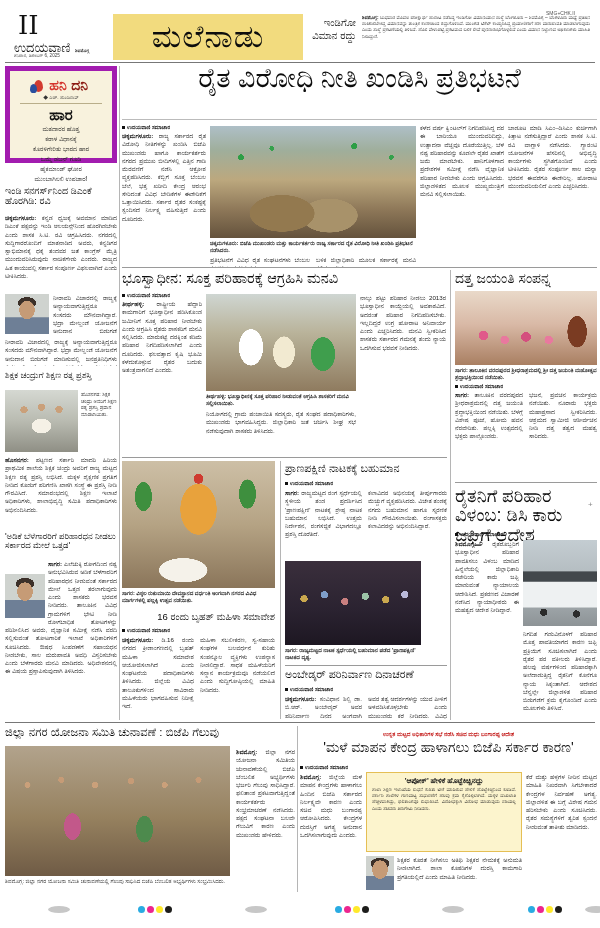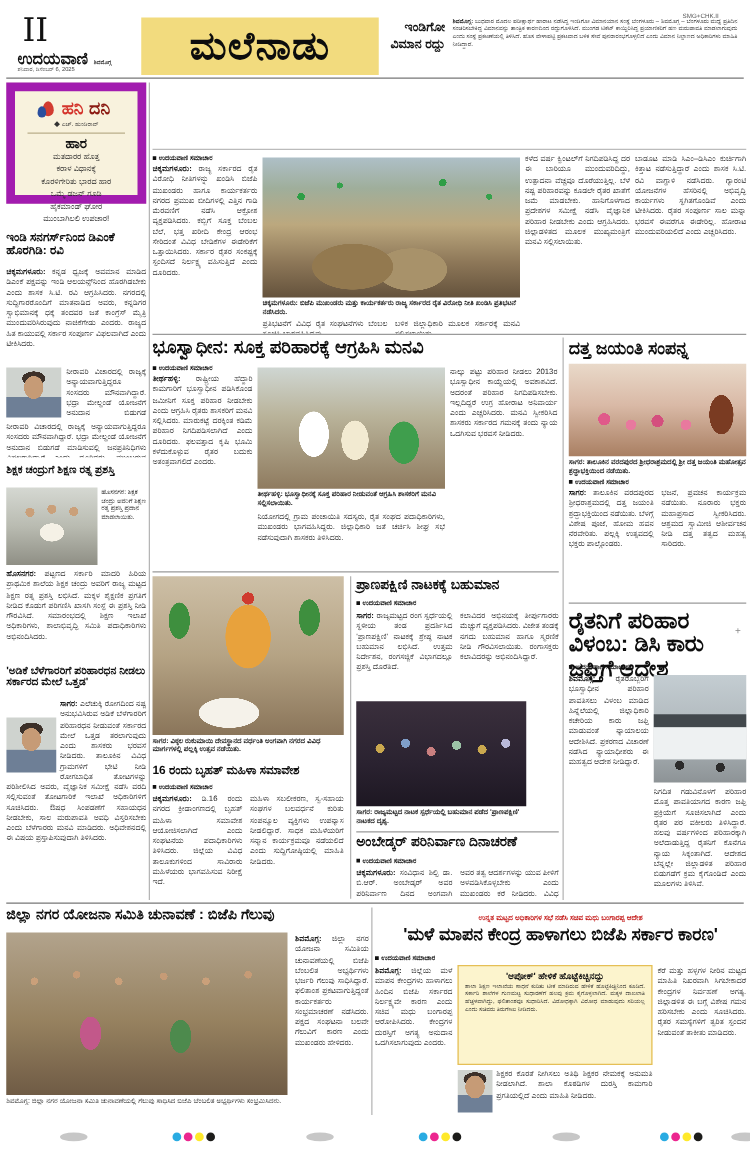--- a/index.html
+++ b/index.html
@@ -2,21 +2,21 @@
 <html><head>
 <meta charset="utf-8">
 <style>
   html,body{margin:0;padding:0;background:#ffffff;}
   #page{position:relative;width:600px;height:928px;background:#fff;overflow:hidden;
         font-family:"Liberation Sans",sans-serif;color:#1a1a1a;}
   .abs{position:absolute;}
   .hrule{position:absolute;height:1px;background:#9a9a9a;}
   .vrule{position:absolute;width:1px;background:#b5b5b5;}
   .serif{font-family:"DejaVu Serif","Liberation Serif",serif;}
-  .hl{font-weight:bold;color:#0d0d0d;line-height:1.08;}
+  .hl{font-weight:normal;color:#0d0d0d;line-height:1.08;}
   .body-text{font-size:6.2px;line-height:1.33;text-align:justify;color:#1c1c1c;overflow:hidden;}
   .tiny{font-size:4.8px;line-height:1.3;text-align:justify;color:#222;overflow:hidden;}
   .caption{font-size:5.6px;line-height:1.25;font-weight:bold;color:#222;overflow:hidden;}
   .dateline{font-weight:bold;}
   .byline{font-size:5.4px;font-weight:bold;color:#111;white-space:nowrap;overflow:hidden;}
   .sq{display:inline-block;width:3px;height:3px;background:#111;margin-right:2px;vertical-align:middle;}
   .photo{position:absolute;overflow:hidden;}
   .ph-protest{background:
     radial-gradient(circle 5px at 15% 28%, #2e9e46 60%, transparent 61%),
     radial-gradient(circle 4px at 30% 20%, #35a14c 60%, transparent 61%),
@@ -87,47 +87,47 @@
   .drop-icon:before{content:"";position:absolute;left:-4px;top:4px;width:7px;height:9px;background:#2a4f9e;
      border-radius:50% 50% 50% 50%/60% 60% 40% 40%;}
 </style>
 </head>
 <body>
 
 <div id="page">
 
   <div class="abs serif" style="left:18px;top:10px;font-size:26px;color:#111;">II</div>
   <div class="abs" style="left:14px;top:38px;">
-    <span style="font-size:13px;font-weight:bold;color:#111;">ಉದಯವಾಣಿ</span>
+    <span style="font-size:13px;font-weight:normal;color:#111;">ಉದಯವಾಣಿ</span>
     <span style="font-size:4.6px;color:#333;font-weight:bold;">ಶಿವಮೊಗ್ಗ</span>
   </div>
   <div class="abs" style="left:14px;top:53px;font-size:4.6px;color:#444;">ಶನಿವಾರ, ಡಿಸೆಂಬರ್ 6, 2025</div>
 
   <div class="abs" style="left:113px;top:14px;width:190px;height:46px;background:#f2db7e;display:flex;align-items:center;justify-content:center;">
     <span class="hl" style="font-size:31px;letter-spacing:1px;">ಮಲೆನಾಡು</span>
   </div>
 
   <div class="abs hl" style="left:306px;top:17px;width:50px;font-size:10px;text-align:right;line-height:1.25;">ಇಂಡಿಗೋ ವಿಮಾನ ರದ್ದು</div>
   <div class="abs tiny" style="left:362px;top:15px;width:228px;height:46px;">
     <span class="dateline">ಶಿವಮೊಗ್ಗ:</span>
     <span>ಬುಧವಾರ ಮೊದಲ ಪರೀಕ್ಷಾರ್ಥ ಹಾರಾಟ ನಡೆಸಿದ್ದ ಇಂಡಿಗೋ ವಿಮಾನಯಾನ ಸಂಸ್ಥೆ ಬೆಂಗಳೂರು – ಶಿವಮೊಗ್ಗ – ಬೆಂಗಳೂರು ಮಧ್ಯೆ ಪ್ರತಿದಿನ ಸಂಚರಿಸಬೇಕಿದ್ದ ವಿಮಾನವನ್ನು ತಾಂತ್ರಿಕ ಕಾರಣದಿಂದ ರದ್ದುಗೊಳಿಸಿದೆ. ಮುಂಗಡ ಟಿಕೆಟ್ ಕಾಯ್ದಿರಿಸಿದ್ದ ಪ್ರಯಾಣಿಕರಿಗೆ ಹಣ ಮರುಪಾವತಿ ಮಾಡಲಾಗುವುದು ಎಂದು ಸಂಸ್ಥೆ ಪ್ರಕಟಣೆಯಲ್ಲಿ ತಿಳಿಸಿದೆ. ಹೊಸ ವೇಳಾಪಟ್ಟಿ ಪ್ರಕಟವಾದ ಬಳಿಕ ಸೇವೆ ಪುನರಾರಂಭಗೊಳ್ಳಲಿದೆ ಎಂದು ವಿಮಾನ ನಿಲ್ದಾಣದ ಅಧಿಕಾರಿಗಳು ಮಾಹಿತಿ ನೀಡಿದ್ದಾರೆ.</span>
   </div>
   <div class="abs" style="left:546px;top:10px;font-size:5px;color:#555;">SMG+CHK.II</div>
 
   <div class="hrule" style="left:5px;top:62px;width:590px;background:#777;"></div>
 
-  <div class="abs" style="left:5px;top:66px;width:112px;height:97px;background:#f8f2dd;border:7px solid #a21caf;box-sizing:border-box;text-align:center;">
+  <div class="abs" style="left:5px;top:66px;width:112px;height:97px;background:#f8f2dd;border:5px solid #a21caf;box-sizing:border-box;text-align:center;">
     <div style="margin-top:5px;">
       <span class="drop-icon"></span>
       <span style="font-size:14px;font-weight:bold;color:#d4342c;">ಹನಿ</span>
       <span style="font-size:14px;font-weight:bold;color:#8b1a12;">ದನಿ</span>
     </div>
     <div style="font-size:4.8px;color:#333;margin-top:1px;">◆ <span>ಎಚ್. ಹುಂಡಿರಾವ್</span></div>
     <div style="border-top:1px solid #b9ae8a;margin:3px 10px 2px;"></div>
-    <div style="font-size:11px;font-weight:bold;color:#111;">ಹಾರ</div>
+    <div style="font-size:15px;font-weight:bold;color:#111;">ಹಾರ</div>
     <div class="poem-line">ಮತದಾರರ ಹೊತ್ತ</div>
     <div class="poem-line">ಕರಾಳ ವಿಧಾನಕ್ಕೆ</div>
     <div class="poem-line">ಕೊರಳಿಗೇರಿತು ಭಾರದ ಹಾರ</div>
     <div class="poem-line">ಒಮ್ಮೆ ಡಜನ್ ಗೂಡಿ</div>
     <div class="poem-line">ಹೈಕಮಾಂಡ್ ಘೋರ</div>
     <div class="poem-line">ಮುಂಬಾಗಿಲಲಿ ಉಪಚಾರ!</div>
   </div>
 
   <div class="abs hl" style="left:5px;top:186px;width:112px;font-size:9.5px;">ಇಂಡಿ ಸನಗರ್ಸ್‌ನಿಂದ ಡಿಎಂಕೆ ಹೊರಗಿಡಿ: ರವಿ</div>
   <div class="abs body-text" style="left:5px;top:214px;width:112px;height:78px;">
@@ -145,20 +145,21 @@
   </div>
 
   <div class="abs hl" style="left:5px;top:532px;width:112px;font-size:8.5px;">'ಅಡಿಕೆ ಬೆಳೆಗಾರರಿಗೆ ಪರಿಹಾರಧನ ನೀಡಲು ಸರ್ಕಾರದ ಮೇಲೆ ಒತ್ತಡ'</div>
   <div class="abs body-text" style="left:5px;top:560px;width:112px;height:158px;">
     <div class="photo ph-portrait" style="position:static;float:left;width:40px;height:44px;margin:14px 3px 2px 0;"></div>
     <span class="dateline">ಸಾಗರ:</span> <span>ಎಲೆಚುಕ್ಕಿ ರೋಗದಿಂದ ನಷ್ಟ ಅನುಭವಿಸಿರುವ ಅಡಿಕೆ ಬೆಳೆಗಾರರಿಗೆ ಪರಿಹಾರಧನ ನೀಡುವಂತೆ ಸರ್ಕಾರದ ಮೇಲೆ ಒತ್ತಡ ತರಲಾಗುವುದು ಎಂದು ಶಾಸಕರು ಭರವಸೆ ನೀಡಿದರು. ತಾಲೂಕಿನ ವಿವಿಧ ಗ್ರಾಮಗಳಿಗೆ ಭೇಟಿ ನೀಡಿ ರೋಗಬಾಧಿತ ತೋಟಗಳನ್ನು ಪರಿಶೀಲಿಸಿದ ಅವರು, ವೈಜ್ಞಾನಿಕ ಸಮೀಕ್ಷೆ ನಡೆಸಿ ವರದಿ ಸಲ್ಲಿಸುವಂತೆ ತೋಟಗಾರಿಕೆ ಇಲಾಖೆ ಅಧಿಕಾರಿಗಳಿಗೆ ಸೂಚಿಸಿದರು. ಔಷಧ ಸಿಂಪಡಣೆಗೆ ಸಹಾಯಧನ ನೀಡಬೇಕು, ಸಾಲ ಮರುಪಾವತಿ ಅವಧಿ ವಿಸ್ತರಿಸಬೇಕು ಎಂದು ಬೆಳೆಗಾರರು ಮನವಿ ಮಾಡಿದರು. ಅಧಿವೇಶನದಲ್ಲಿ ಈ ವಿಷಯ ಪ್ರಸ್ತಾಪಿಸುವುದಾಗಿ ತಿಳಿಸಿದರು.</span>
   </div>
 
   <div class="vrule" style="left:119px;top:66px;height:654px;"></div>
 
+  <div class="abs hl" style="left:122px;top:64px;width:475px;font-size:27px;text-align:center;">ರೈತ ವಿರೋಧಿ ನೀತಿ ಖಂಡಿಸಿ ಪ್ರತಿಭಟನೆ</div>
   <div class="hrule" style="left:122px;top:119px;width:475px;background:#bbb;"></div>
 
   <div class="abs byline" style="left:122px;top:124px;"><span class="sq"></span><span>ಉದಯವಾಣಿ ಸಮಾಚಾರ</span></div>
   <div class="abs body-text" style="left:122px;top:132px;width:84px;height:134px;">
     <span class="dateline">ಚಿಕ್ಕಮಗಳೂರು:</span> <span>ರಾಜ್ಯ ಸರ್ಕಾರದ ರೈತ ವಿರೋಧಿ ನೀತಿಗಳನ್ನು ಖಂಡಿಸಿ ಬಿಜೆಪಿ ಮುಖಂಡರು ಹಾಗೂ ಕಾರ್ಯಕರ್ತರು ನಗರದ ಪ್ರಮುಖ ಬೀದಿಗಳಲ್ಲಿ ಎತ್ತಿನ ಗಾಡಿ ಮೆರವಣಿಗೆ ನಡೆಸಿ ಆಕ್ರೋಶ ವ್ಯಕ್ತಪಡಿಸಿದರು. ಕಬ್ಬಿಗೆ ಸೂಕ್ತ ಬೆಂಬಲ ಬೆಲೆ, ಭತ್ತ ಖರೀದಿ ಕೇಂದ್ರ ಆರಂಭ ಸೇರಿದಂತೆ ವಿವಿಧ ಬೇಡಿಕೆಗಳ ಈಡೇರಿಕೆಗೆ ಒತ್ತಾಯಿಸಿದರು. ಸರ್ಕಾರ ರೈತರ ಸಂಕಷ್ಟಕ್ಕೆ ಸ್ಪಂದಿಸದೆ ನಿರ್ಲಕ್ಷ್ಯ ವಹಿಸುತ್ತಿದೆ ಎಂದು ದೂರಿದರು.</span>
   </div>
   <div class="photo ph-protest" style="left:210px;top:126px;width:206px;height:112px;"></div>
   <div class="abs caption" style="left:210px;top:240px;width:206px;height:15px;">ಚಿಕ್ಕಮಗಳೂರು: ಬಿಜೆಪಿ ಮುಖಂಡರು ಮತ್ತು ಕಾರ್ಯಕರ್ತರು ರಾಜ್ಯ ಸರ್ಕಾರದ ರೈತ ವಿರೋಧಿ ನೀತಿ ಖಂಡಿಸಿ ಪ್ರತಿಭಟನೆ ನಡೆಸಿದರು.</div>
   <div class="abs body-text" style="left:210px;top:256px;width:100px;height:11px;">ಪ್ರತಿಭಟನೆಗೆ ವಿವಿಧ ರೈತ ಸಂಘಟನೆಗಳು ಬೆಂಬಲ ಸೂಚಿಸಿ ಭಾಗವಹಿಸಿದ್ದವು.</div>
   <div class="abs body-text" style="left:316px;top:256px;width:100px;height:11px;">ಬಳಿಕ ಜಿಲ್ಲಾಧಿಕಾರಿ ಮೂಲಕ ಸರ್ಕಾರಕ್ಕೆ ಮನವಿ ಸಲ್ಲಿಸಲಾಯಿತು.</div>
@@ -195,21 +196,21 @@
   <div class="abs body-text" style="left:455px;top:540px;width:64px;height:178px;">
     <span class="dateline">ಶಿವಮೊಗ್ಗ:</span> <span>ರೈತರೊಬ್ಬರಿಗೆ ಭೂಸ್ವಾಧೀನ ಪರಿಹಾರ ಪಾವತಿಸಲು ವಿಳಂಬ ಮಾಡಿದ ಹಿನ್ನೆಲೆಯಲ್ಲಿ ಜಿಲ್ಲಾಧಿಕಾರಿ ಕಚೇರಿಯ ಕಾರು ಜಫ್ತಿ ಮಾಡುವಂತೆ ನ್ಯಾಯಾಲಯ ಆದೇಶಿಸಿದೆ. ಪ್ರಕರಣದ ವಿಚಾರಣೆ ನಡೆಸಿದ ನ್ಯಾಯಾಧೀಶರು ಈ ಮಹತ್ವದ ಆದೇಶ ನೀಡಿದ್ದಾರೆ.</span>
   </div>
   <div class="photo ph-car" style="left:523px;top:540px;width:74px;height:86px;"></div>
   <div class="abs body-text" style="left:523px;top:630px;width:74px;height:88px;">ನಿಗದಿತ ಗಡುವಿನೊಳಗೆ ಪರಿಹಾರ ಮೊತ್ತ ಪಾವತಿಯಾಗದ ಕಾರಣ ಜಫ್ತಿ ಪ್ರಕ್ರಿಯೆಗೆ ಸೂಚಿಸಲಾಗಿದೆ ಎಂದು ರೈತರ ಪರ ವಕೀಲರು ತಿಳಿಸಿದ್ದಾರೆ. ಹಲವು ವರ್ಷಗಳಿಂದ ಪರಿಹಾರಕ್ಕಾಗಿ ಅಲೆದಾಡುತ್ತಿದ್ದ ರೈತನಿಗೆ ಕೊನೆಗೂ ನ್ಯಾಯ ಸಿಕ್ಕಂತಾಗಿದೆ. ಆದೇಶದ ಬೆನ್ನಲ್ಲೇ ಜಿಲ್ಲಾಡಳಿತ ಪರಿಹಾರ ಬಿಡುಗಡೆಗೆ ಕ್ರಮ ಕೈಗೊಂಡಿದೆ ಎಂದು ಮೂಲಗಳು ತಿಳಿಸಿವೆ.</div>
 
   <div class="hrule" style="left:122px;top:457px;width:325px;"></div>
 
   <div class="photo ph-procession" style="left:122px;top:461px;width:153px;height:127px;"></div>
   <div class="abs caption" style="left:122px;top:590px;width:153px;height:15px;">ಸಾಗರ: ವಿಠ್ಠಲ ರುಕುಮಾಯಿ ದೇವಸ್ಥಾನದ ವರ್ಧಂತಿ ಅಂಗವಾಗಿ ನಗರದ ವಿವಿಧ ಮಾರ್ಗಗಳಲ್ಲಿ ಪಲ್ಲಕ್ಕಿ ಉತ್ಸವ ನಡೆಯಿತು.</div>
-  <div class="abs hl" style="left:122px;top:612px;width:153px;font-size:9.5px;">16 ರಂದು ಬೃಹತ್ ಮಹಿಳಾ ಸಮಾವೇಶ</div>
+  <div class="abs hl" style="left:122px;top:612px;width:153px;font-size:9.5px;text-align:right;">16 ರಂದು ಬೃಹತ್ ಮಹಿಳಾ ಸಮಾವೇಶ</div>
   <div class="abs byline" style="left:122px;top:627px;"><span class="sq"></span><span>ಉದಯವಾಣಿ ಸಮಾಚಾರ</span></div>
   <div class="abs body-text" style="left:122px;top:636px;width:72px;height:82px;">
     <span class="dateline">ಚಿಕ್ಕಮಗಳೂರು:</span> <span>ಡಿ.16 ರಂದು ನಗರದ ಕ್ರೀಡಾಂಗಣದಲ್ಲಿ ಬೃಹತ್ ಮಹಿಳಾ ಸಮಾವೇಶ ಆಯೋಜಿಸಲಾಗಿದೆ ಎಂದು ಸಂಘಟನೆಯ ಪದಾಧಿಕಾರಿಗಳು ತಿಳಿಸಿದರು. ಜಿಲ್ಲೆಯ ವಿವಿಧ ತಾಲೂಕುಗಳಿಂದ ಸಾವಿರಾರು ಮಹಿಳೆಯರು ಭಾಗವಹಿಸುವ ನಿರೀಕ್ಷೆ ಇದೆ.</span>
   </div>
   <div class="abs body-text" style="left:200px;top:636px;width:75px;height:82px;">ಮಹಿಳಾ ಸಬಲೀಕರಣ, ಸ್ವ-ಸಹಾಯ ಸಂಘಗಳ ಬಲವರ್ಧನೆ ಕುರಿತು ಸಂಪನ್ಮೂಲ ವ್ಯಕ್ತಿಗಳು ಉಪನ್ಯಾಸ ನೀಡಲಿದ್ದಾರೆ. ಸಾಧಕ ಮಹಿಳೆಯರಿಗೆ ಸನ್ಮಾನ ಕಾರ್ಯಕ್ರಮವೂ ನಡೆಯಲಿದೆ ಎಂದು ಸುದ್ದಿಗೋಷ್ಠಿಯಲ್ಲಿ ಮಾಹಿತಿ ನೀಡಿದರು.</div>
 
   <div class="vrule" style="left:280px;top:461px;height:258px;"></div>
 
   <div class="abs hl" style="left:285px;top:463px;width:162px;font-size:11px;">ಪ್ರಾಣಪಕ್ಷಿಣಿ ನಾಟಕಕ್ಕೆ ಬಹುಮಾನ</div>
   <div class="abs byline" style="left:285px;top:480px;"><span class="sq"></span><span>ಉದಯವಾಣಿ ಸಮಾಚಾರ</span></div>

